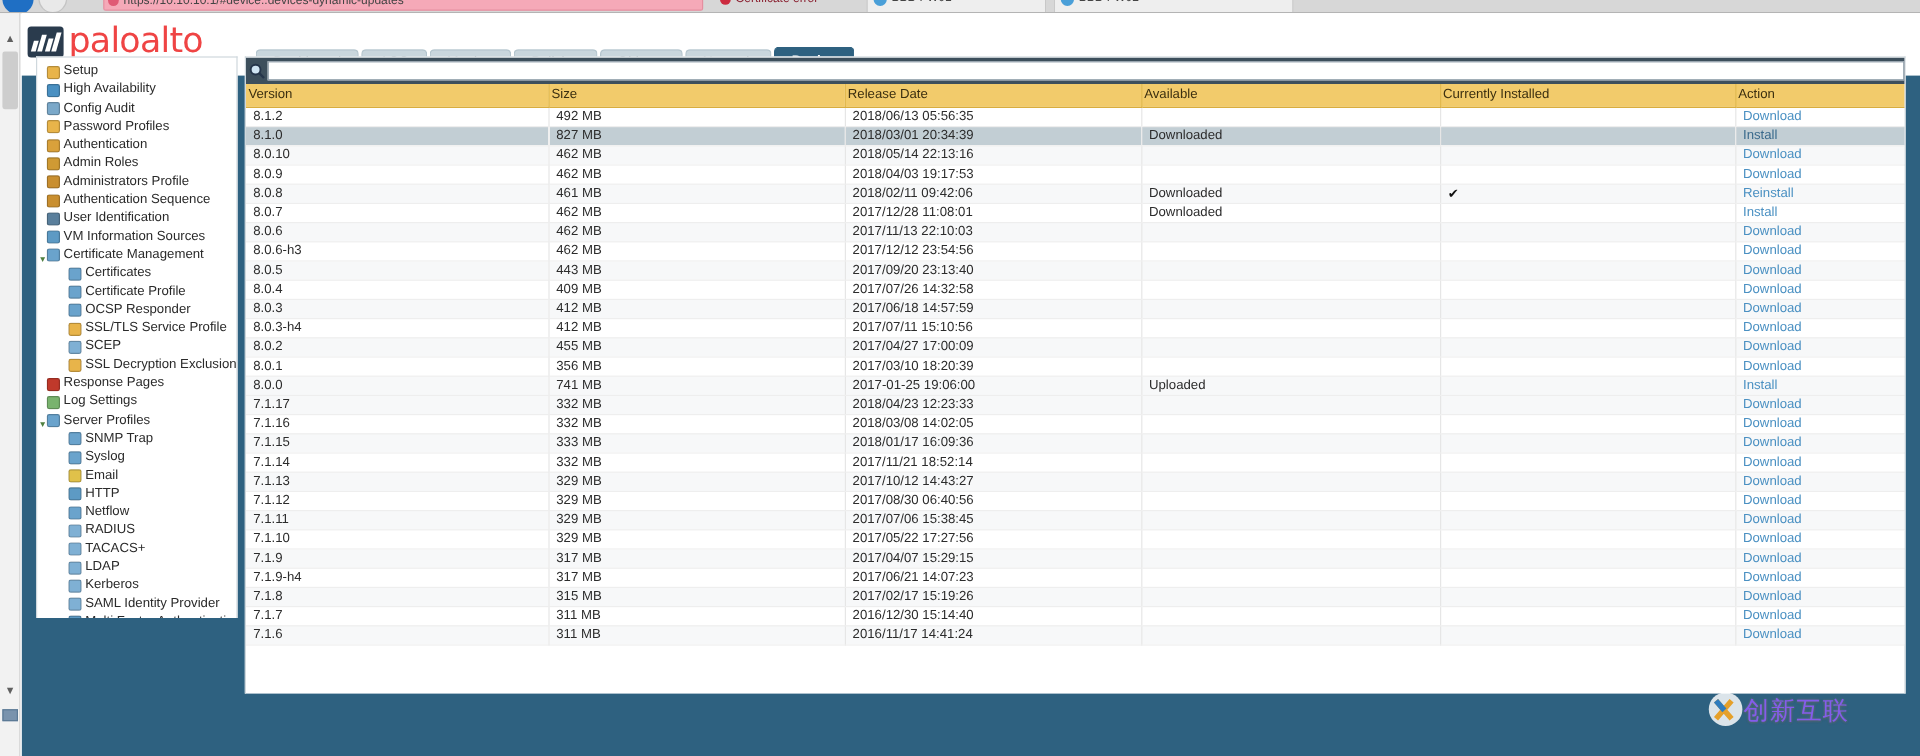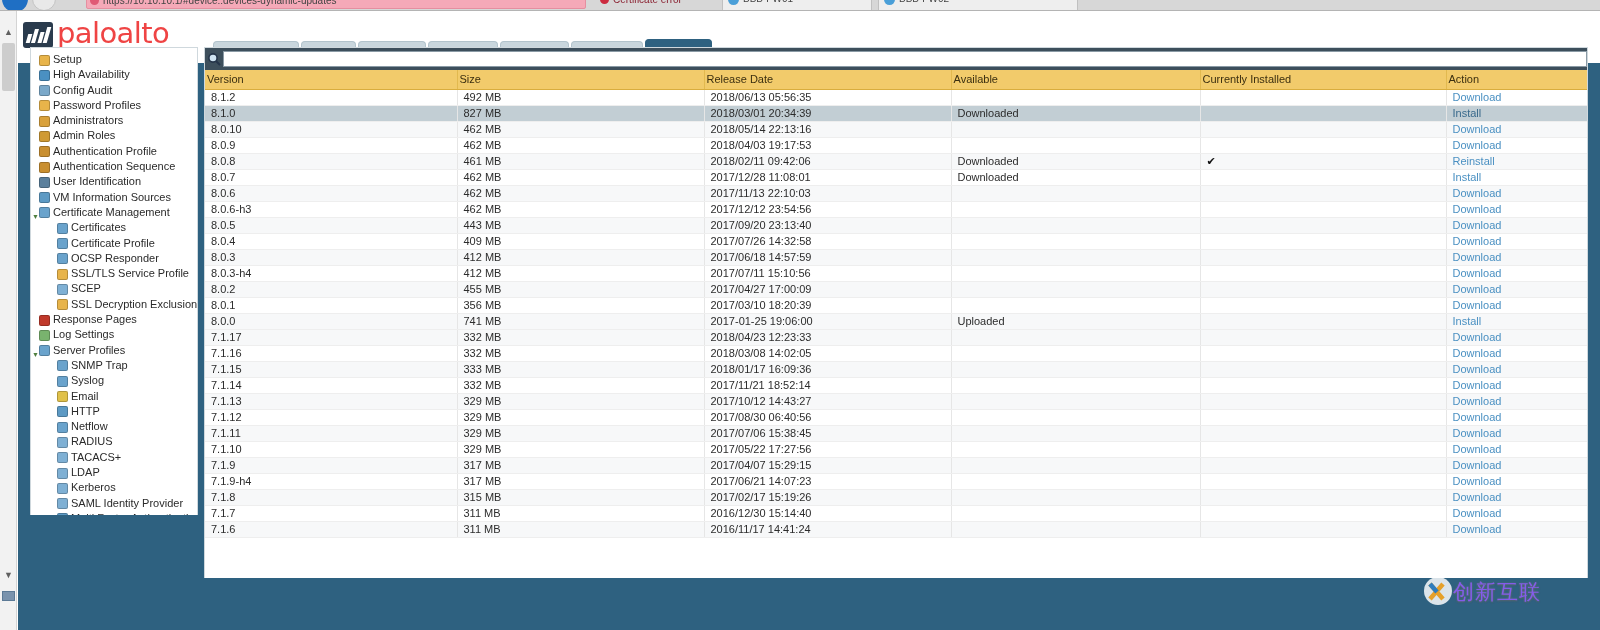--- a/index.html
+++ b/index.html
@@ -283,23 +283,23 @@
       </div>
   </div>
 
   <div id="app-band"></div>
 
   <div id="sidebar">
       <div class="side-item"><span class="side-icon" style="background: rgb(232, 180, 74); border: 1px solid rgba(0, 0, 0, 0.22);"></span><span>Setup</span></div>
       <div class="side-item"><span class="side-icon" style="background: rgb(74, 144, 194); border: 1px solid rgba(0, 0, 0, 0.22);"></span><span>High Availability</span></div>
       <div class="side-item"><span class="side-icon" style="background: rgb(122, 168, 201); border: 1px solid rgba(0, 0, 0, 0.22);"></span><span>Config Audit</span></div>
       <div class="side-item"><span class="side-icon" style="background: rgb(232, 180, 74); border: 1px solid rgba(0, 0, 0, 0.22);"></span><span>Password Profiles</span></div>
-      <div class="side-item"><span class="side-icon" style="background: rgb(217, 161, 59); border: 1px solid rgba(0, 0, 0, 0.22);"></span><span>Administrators</span></div>
+      <div class="side-item"><span class="side-icon" style="background: rgb(217, 161, 59); border: 1px solid rgba(0, 0, 0, 0.22);"></span><span>Authentication</span></div>
       <div class="side-item"><span class="side-icon" style="background: rgb(207, 154, 52); border: 1px solid rgba(0, 0, 0, 0.22);"></span><span>Admin Roles</span></div>
-      <div class="side-item"><span class="side-icon" style="background: rgb(201, 143, 48); border: 1px solid rgba(0, 0, 0, 0.22);"></span><span>Authentication Profile</span></div>
+      <div class="side-item"><span class="side-icon" style="background: rgb(201, 143, 48); border: 1px solid rgba(0, 0, 0, 0.22);"></span><span>Administrators Profile</span></div>
       <div class="side-item"><span class="side-icon" style="background: rgb(201, 143, 48); border: 1px solid rgba(0, 0, 0, 0.22);"></span><span>Authentication Sequence</span></div>
       <div class="side-item"><span class="side-icon" style="background: rgb(90, 127, 156); border: 1px solid rgba(0, 0, 0, 0.22);"></span><span>User Identification</span></div>
       <div class="side-item"><span class="side-icon" style="background: rgb(93, 154, 196); border: 1px solid rgba(0, 0, 0, 0.22);"></span><span>VM Information Sources</span></div>
       <div class="side-item"><span class="side-caret">▼</span><span class="side-icon" style="background: rgb(106, 163, 204); border: 1px solid rgba(0, 0, 0, 0.22);"></span><span>Certificate Management</span></div>
       <div class="side-item child"><span class="side-icon" style="background: rgb(106, 163, 204); border: 1px solid rgba(0, 0, 0, 0.22);"></span><span>Certificates</span></div>
       <div class="side-item child"><span class="side-icon" style="background: rgb(106, 163, 204); border: 1px solid rgba(0, 0, 0, 0.22);"></span><span>Certificate Profile</span></div>
       <div class="side-item child"><span class="side-icon" style="background: rgb(106, 163, 204); border: 1px solid rgba(0, 0, 0, 0.22);"></span><span>OCSP Responder</span></div>
       <div class="side-item child"><span class="side-icon" style="background: rgb(232, 180, 74); border: 1px solid rgba(0, 0, 0, 0.22);"></span><span>SSL/TLS Service Profile</span></div>
       <div class="side-item child"><span class="side-icon" style="background: rgb(127, 176, 212); border: 1px solid rgba(0, 0, 0, 0.22);"></span><span>SCEP</span></div>
       <div class="side-item child"><span class="side-icon" style="background: rgb(232, 180, 74); border: 1px solid rgba(0, 0, 0, 0.22);"></span><span>SSL Decryption Exclusion</span></div>

